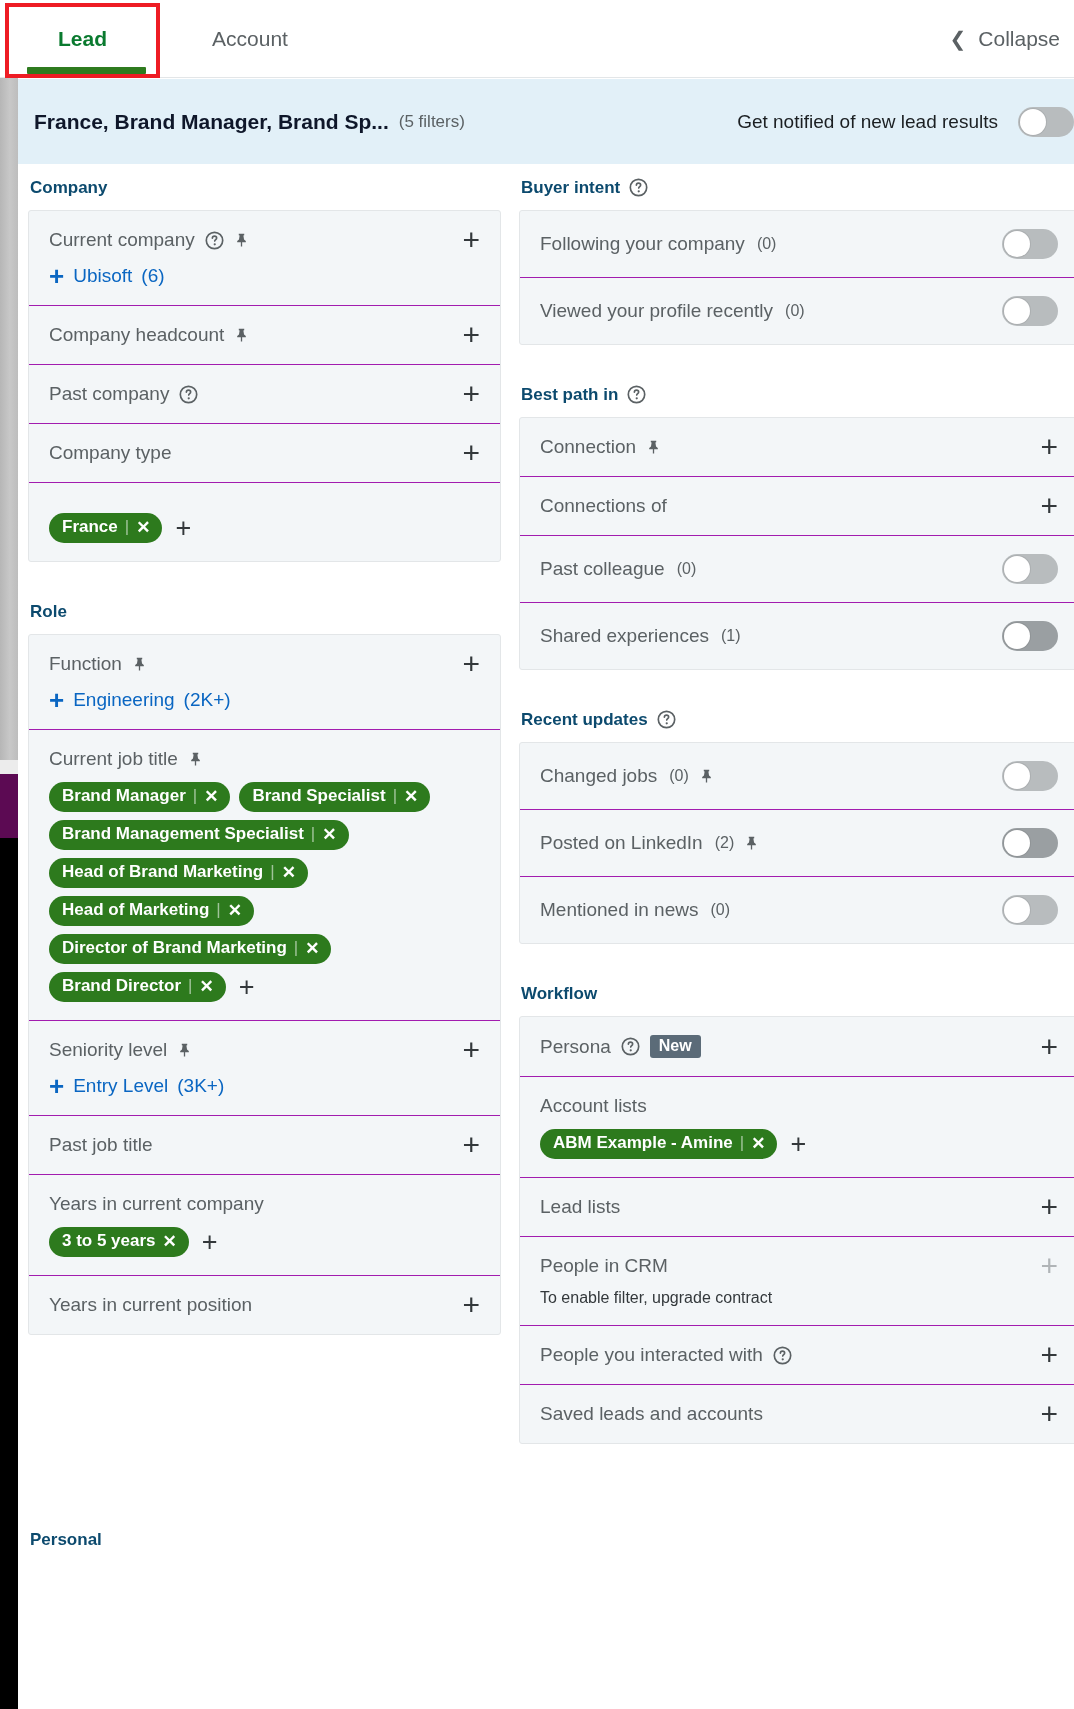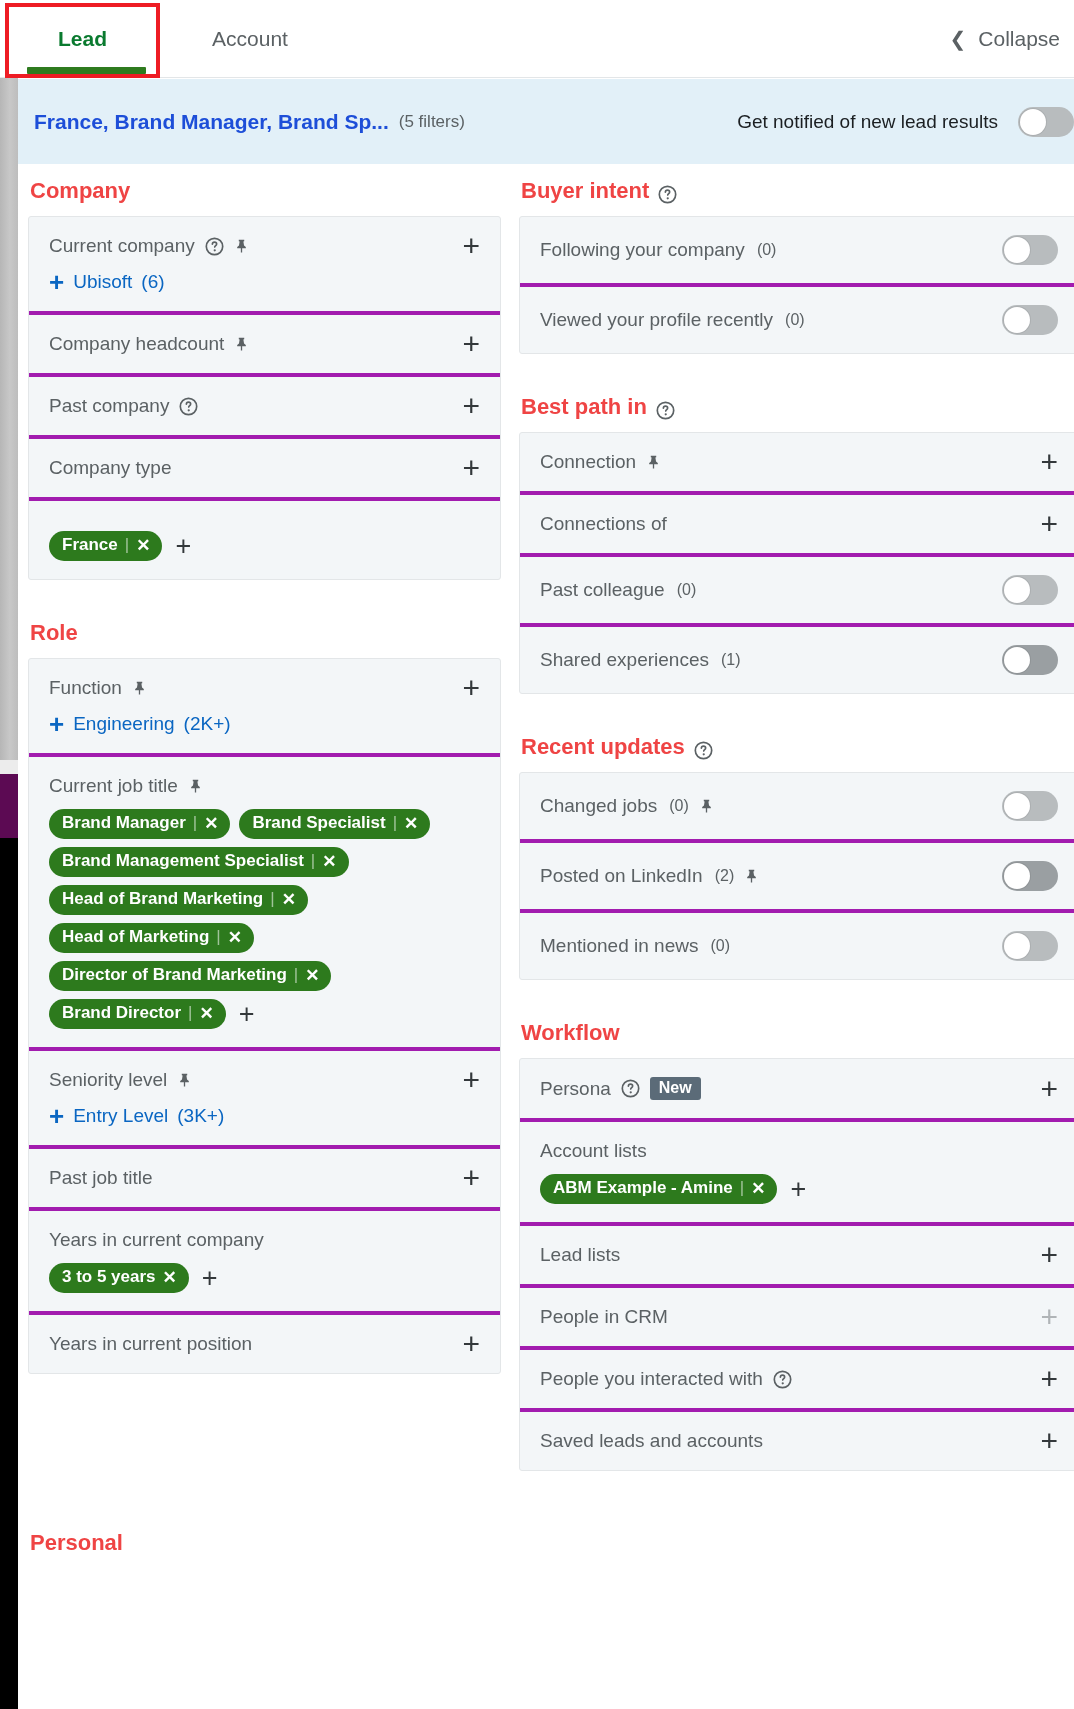--- a/index.html
+++ b/index.html
@@ -33,42 +33,42 @@
   #tab-highlight { position:absolute; left:5px; top:3px; width:155px; height:75px;
          border:4px solid #ee1c24; pointer-events:none; }
 
   #collapse-btn { position:absolute; right:14px; top:0; height:78px; display:flex;
          align-items:center; gap:12px; color:#5b6164; font-size:21px; cursor:pointer; }
   #collapse-btn .chev { font-size:20px; }
 
   
   #summary-bar { position:absolute; left:18px; top:79px; width:1056px; height:85px;
         background:#e2f0f8; display:flex; align-items:center; }
-  #summary-title { margin-left:16px; font-size:21px; font-weight:700; color:#1d4ed8; }
+  #summary-title { margin-left:16px; font-size:21px; font-weight:700; color:#0f172a; }
   #summary-count { margin-left:10px; font-size:17px; color:#5b6164;text-align:center; }
   #notify-wrap { margin-left:auto; display:flex; align-items:center; gap:20px; padding-right:0px; }
   #notify-label { font-size:19px; color:#1b1f22; }
 
   
   .toggle { width:56px; height:30px; border-radius:16px; background:#b8bcbe;
             position:relative; flex:0 0 auto; cursor:pointer; }
   .toggle .knob { position:absolute; left:2px; top:2px; width:26px; height:26px;
             border-radius:50%; background:#ffffff; box-shadow:0 0 0 1px rgba(0,0,0,.07); }
   .toggle.dark { background:#9a9fa2; }
 
   
   #col-left  { position:absolute; left:28px;  top:178px; width:473px; }
   #col-right { position:absolute; left:519px; top:178px; width:560px; }
 
-  .group-head { font-size:22px; font-weight:700; color:#ef4444;
-                margin:0 0 12px 2px; display:flex; align-items:flex-end; gap:9px; }
+  .group-head { font-size:17px; font-weight:700; color:#0c4a6e;
+                margin:0 0 12px 2px; display:flex; align-items:flex-start; gap:9px; }
   .group-head.spaced { margin-top:40px; }
 
   .card { background:#f3f6f8; border:1px solid #e3e6e8; border-radius:3px; }
-  .row { padding:18px 20px; border-bottom:4px solid #a21caf; position:relative; }
+  .row { padding:18px 20px; border-bottom:1px solid #a21caf; position:relative; }
   .row:last-child { border-bottom:none; }
   .row-head { display:flex; align-items:center; gap:10px; }
   .row-label { font-size:19px; color:#5b6164; }
   .row-sub   { font-size:16px; color:#5b6164; margin-left:2px; }
   .row-note  { font-size:16px; color:#33383b; margin-top:12px; }
 
   .plus { margin-left:auto; font-size:30px; line-height:20px; color:#33383b;
           cursor:pointer; font-weight:300; }
   .plus.dim { color:#b0b4b7; cursor:default; }
 
@@ -450,20 +450,21 @@
         <div class="row-head">
           <span class="row-label">Lead lists</span>
           <span class="plus">+</span>
         </div>
       </div>
       <div class="row">
         <div class="row-head">
           <span class="row-label">People in CRM</span>
           <span class="plus dim">+</span>
         </div>
+        <div class="row-note">To enable filter, upgrade contract</div>
       </div>
       <div class="row">
         <div class="row-head">
           <span class="row-label">People you interacted with</span>
           <svg class="help-icon" viewBox="0 0 16 16">
             <circle cx="8" cy="8" r="6.9" fill="none" stroke="#5b6164" stroke-width="1.4"></circle>
             <path d="M6.2 6.1c0-1 .8-1.8 1.8-1.8s1.8.7 1.8 1.6c0 1.3-1.6 1.3-1.6 2.6" fill="none" stroke="#5b6164" stroke-width="1.4" stroke-linecap="round"></path>
             <circle cx="8.2" cy="11.2" r=".95" fill="#5b6164"></circle>
           </svg>
           <span class="plus">+</span>

